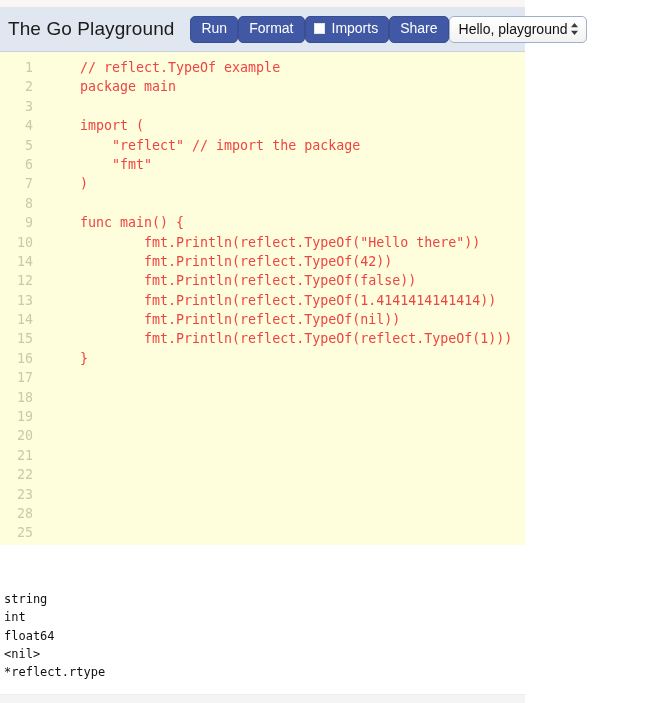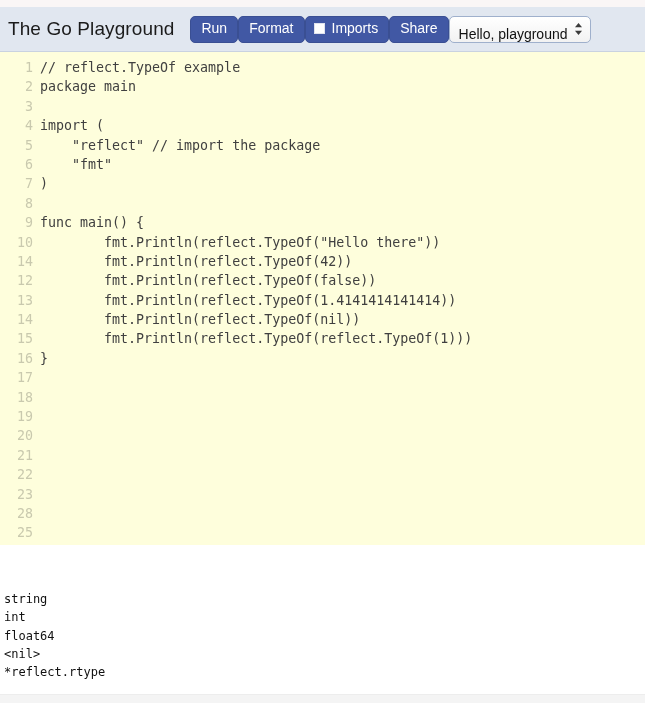--- a/index.html
+++ b/index.html
@@ -7,21 +7,21 @@
     padding: 0;
   }
   body {
     width: 645px;
     height: 703px;
     background: #ffffff;
     font-family: "Liberation Sans", sans-serif;
     overflow: hidden;
   }
   #app {
-    width: 645px;
+    width: 525px;
     height: 703px;
     position: relative;
     display: flex;
     flex-direction: column;
     background: #ffffff;
   }
 
   
   .top-sliver {
     height: 7px;
@@ -72,21 +72,21 @@
     background: #ffffff;
     border: 1px solid #dfe3ee;
     display: inline-block;
     margin-right: 7px;
     box-sizing: border-box;
     flex: 0 0 auto;
   }
   .select-wrap {
     position: relative;
     display: inline-flex;
-    align-items: flex-end;
+    align-items: center;
     height: 27px;
     background: linear-gradient(to bottom, #ffffff 0%, #f2f2f2 100%);
     border: 1px solid #9fb0cc;
     border-radius: 5px;
     padding: 0 22px 0 9px;
     font-size: 14px;
     color: #111111;
     box-sizing: border-box;
     white-space: nowrap;
     cursor: pointer;
@@ -123,23 +123,24 @@
     color: #c9c9ae;
     padding-top: 6px;
     box-sizing: border-box;
     user-select: none;
   }
   .gutter div { height: 19.4px; padding-right: 3px; }
   .code {
     flex: 1 1 auto;
     padding-top: 6px;
     padding-left: 4px;
-    color: #404040;
+    color: #ef4444;
     white-space: pre;
     box-sizing: border-box;
+    margin-left: 40px;
   }
   .code div { height: 19.4px; }
 
   
   .output {
     flex: 1 1 auto;
     background: #ffffff;
     font-family: "DejaVu Sans Mono", monospace;
     font-size: 12px;
     line-height: 18.4px;

